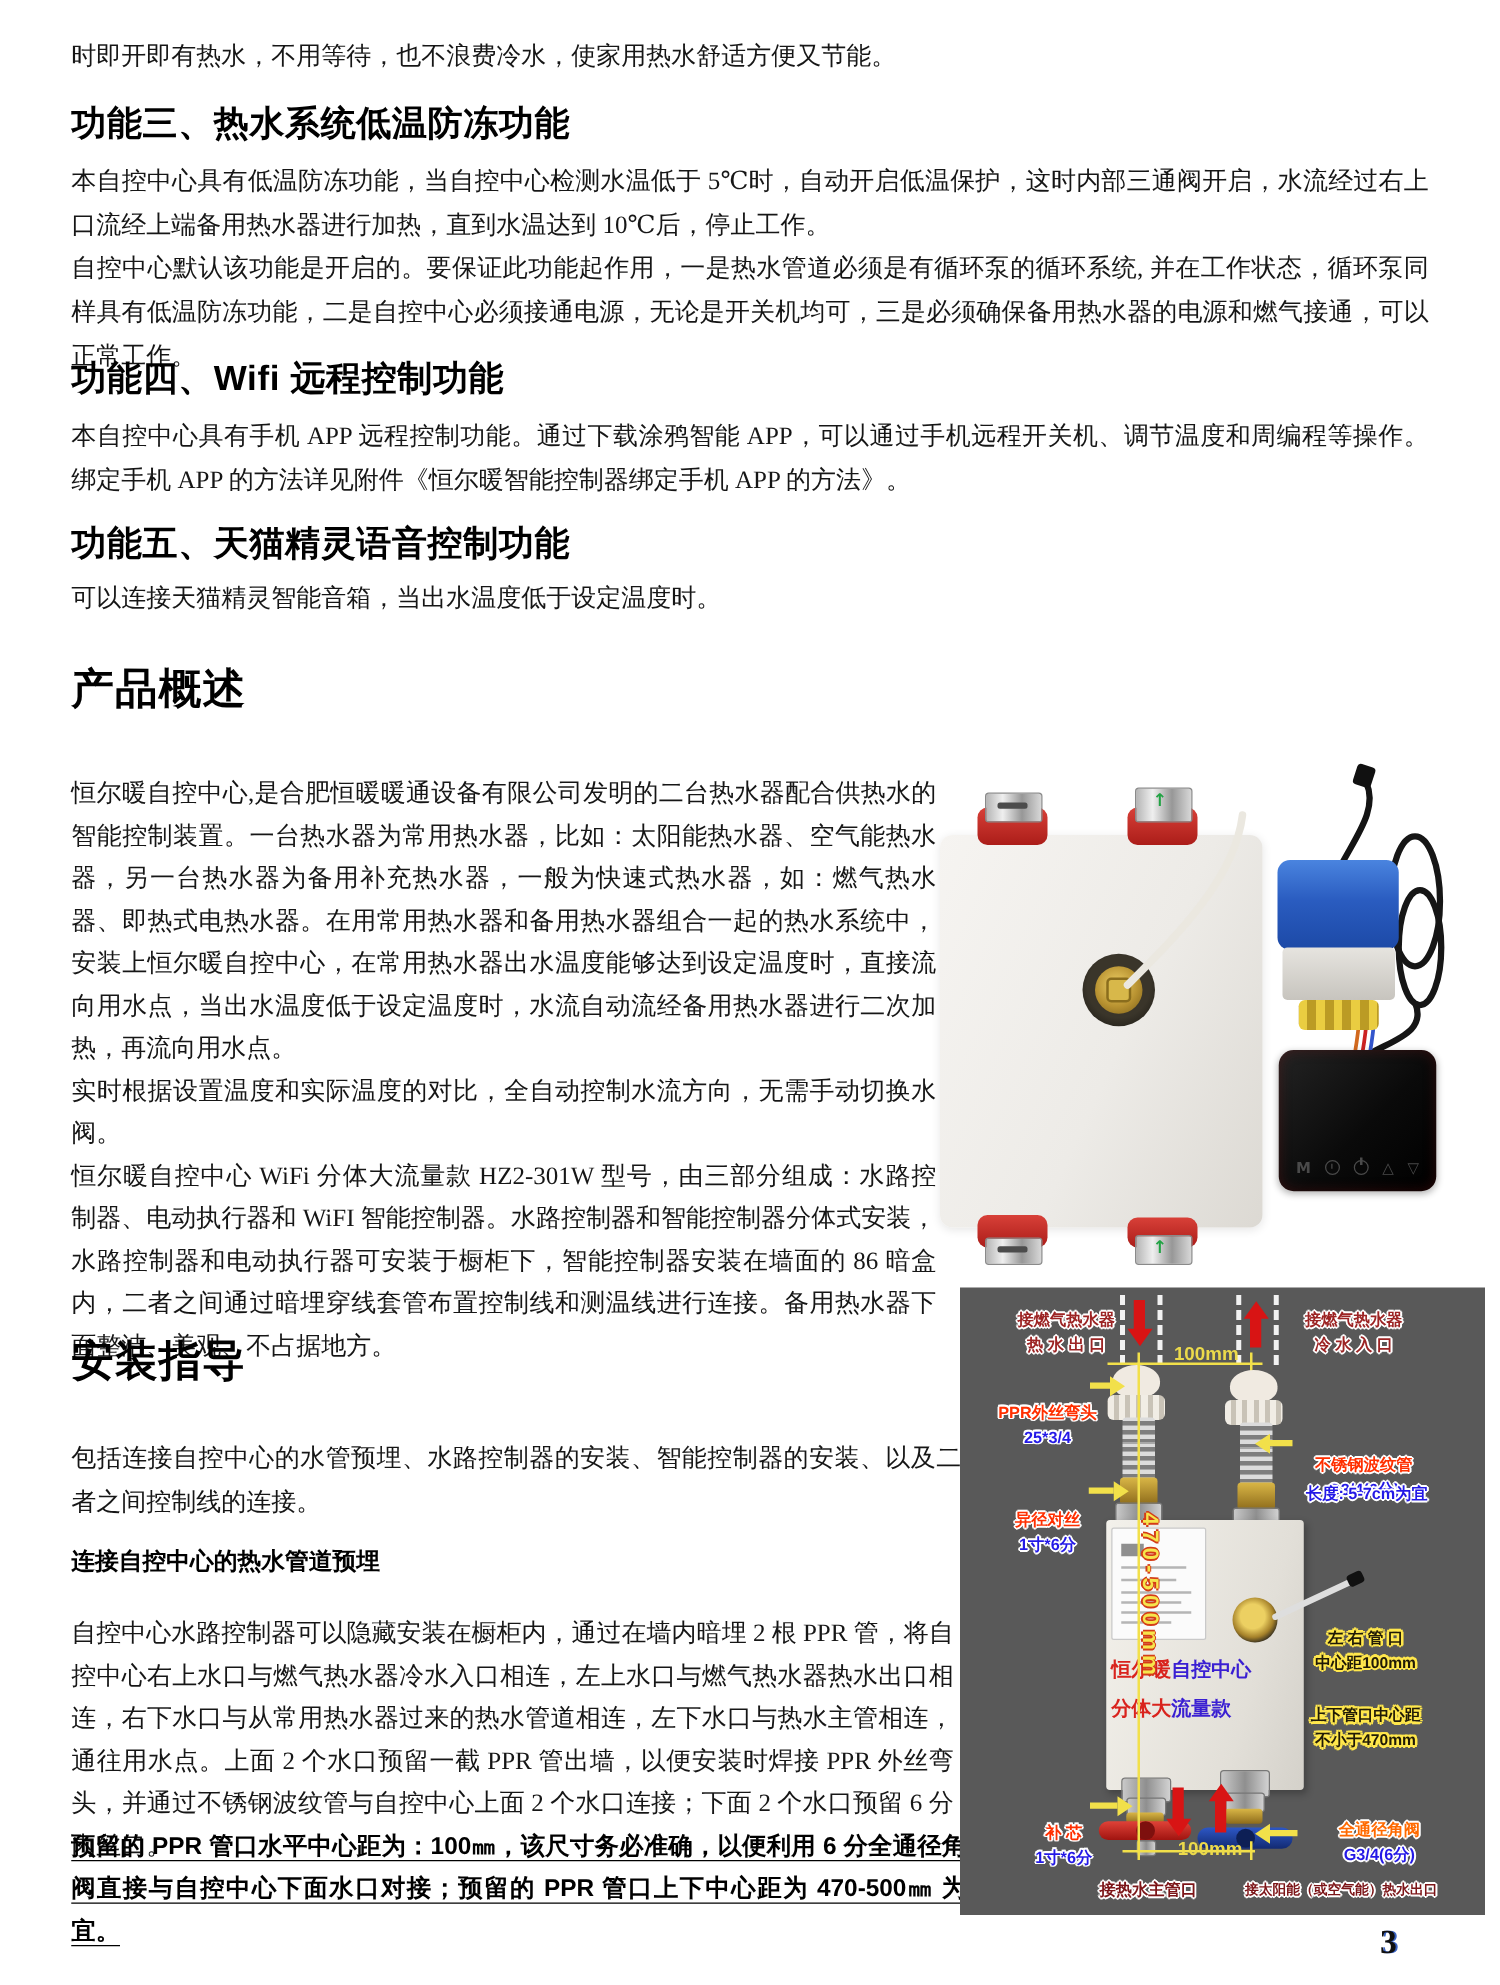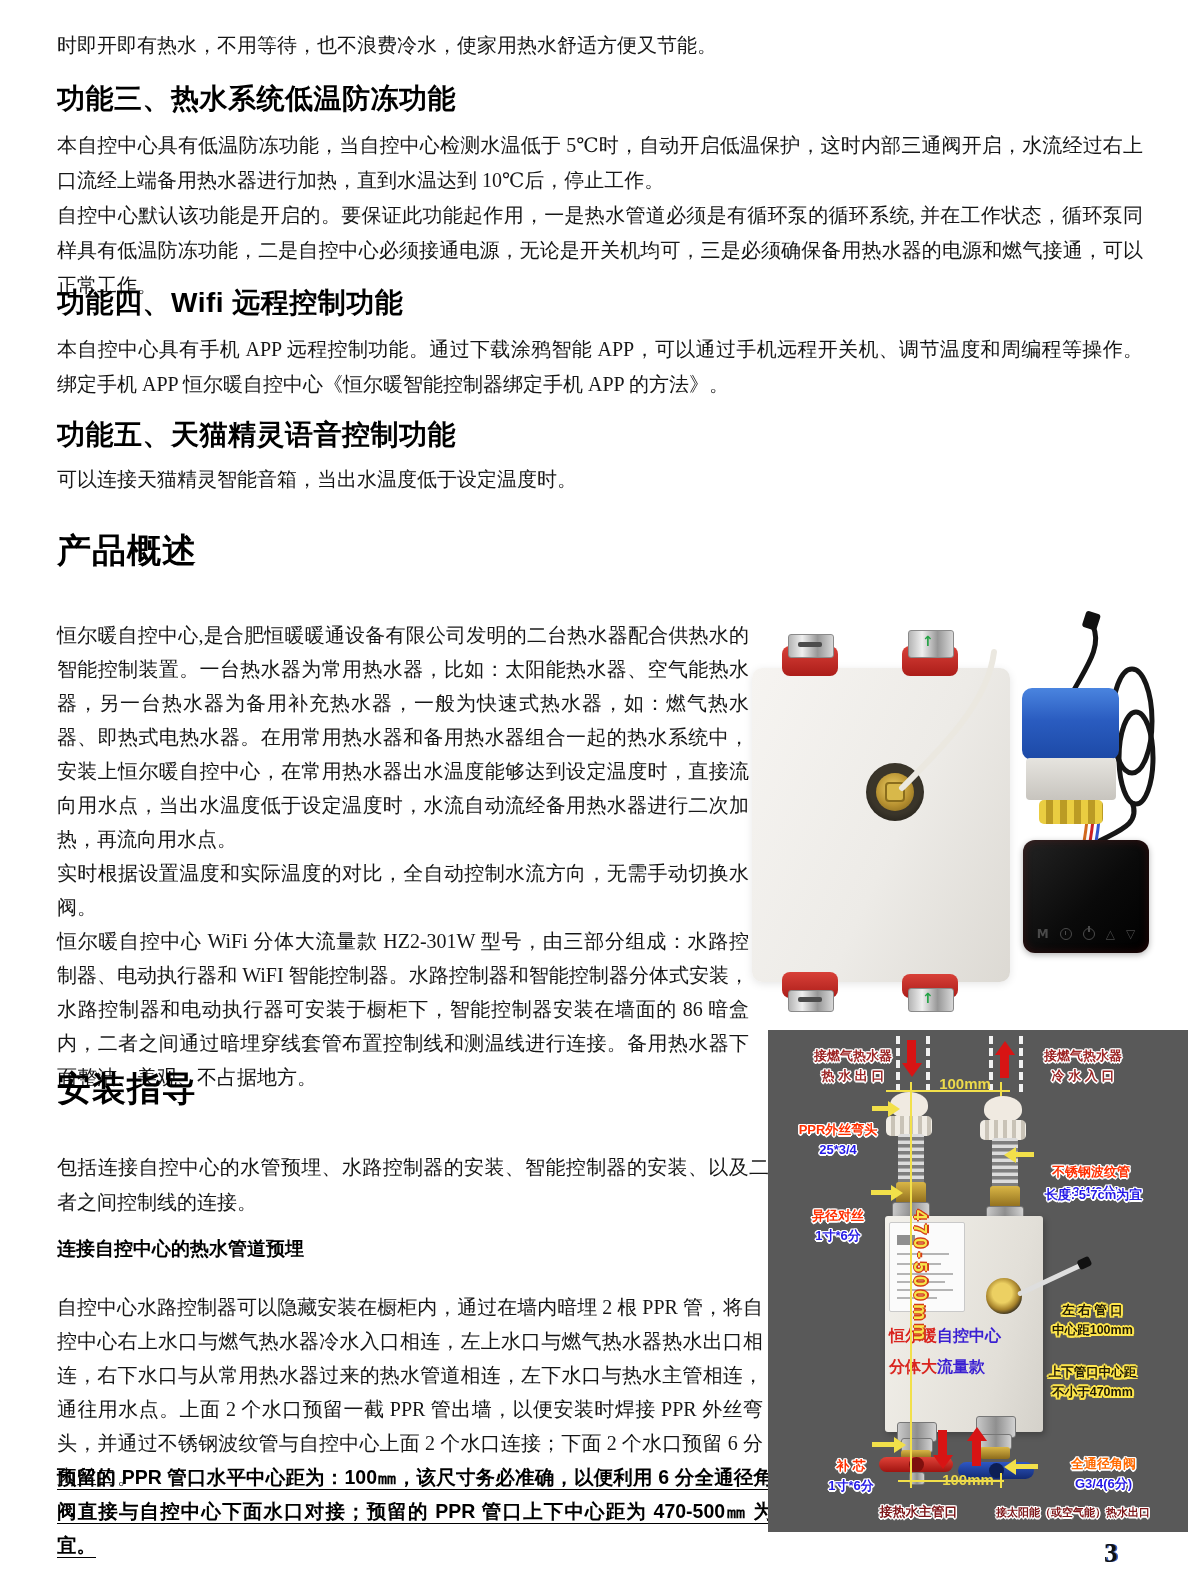--- a/index.html
+++ b/index.html
@@ -88,21 +88,21 @@
 
   <p class="abs doc-p" style="left:57px;top:28px;width:1086px;">时即开即有热水，不用等待，也不浪费冷水，使家用热水舒适方便又节能。</p>
 
   <h2 class="abs h2" style="left:57px;top:80px;">功能三、热水系统低温防冻功能</h2>
   <div class="abs" style="left:57px;top:128px;width:1086px;">
     <p class="doc-p">本自控中心具有低温防冻功能，当自控中心检测水温低于 5℃时，自动开启低温保护，这时内部三通阀开启，水流经过右上口流经上端备用热水器进行加热，直到水温达到 10℃后，停止工作。</p>
     <p class="doc-p">自控中心默认该功能是开启的。要保证此功能起作用，一是热水管道必须是有循环泵的循环系统, 并在工作状态，循环泵同样具有低温防冻功能，二是自控中心必须接通电源，无论是开关机均可，三是必须确保备用热水器的电源和燃气接通，可以正常工作。</p>
   </div>
 
   <h2 class="abs h2" style="left:57px;top:284px;">功能四、Wifi 远程控制功能</h2>
-  <p class="abs doc-p" style="left:57px;top:332px;width:1086px;">本自控中心具有手机 APP 远程控制功能。通过下载涂鸦智能 APP，可以通过手机远程开关机、调节温度和周编程等操作。绑定手机 APP 恒尔暖自控中心《恒尔暖智能控制器绑定手机 APP 的方法》。</p>
+  <p class="abs doc-p" style="left:57px;top:332px;width:1086px;">本自控中心具有手机 APP 远程控制功能。通过下载涂鸦智能 APP，可以通过手机远程开关机、调节温度和周编程等操作。绑定手机 APP 的方法详见附件《恒尔暖智能控制器绑定手机 APP 的方法》。</p>
 
   <h2 class="abs h2" style="left:57px;top:416px;">功能五、天猫精灵语音控制功能</h2>
   <p class="abs doc-p" style="left:57px;top:462px;width:1086px;">可以连接天猫精灵智能音箱，当出水温度低于设定温度时。</p>
 
   <h1 class="abs h1" style="left:57px;top:528px;">产品概述</h1>
   <div class="abs" style="left:57px;top:618px;width:692px;">
     <p class="doc-p" style="line-height:34px;">恒尔暖自控中心,是合肥恒暖暖通设备有限公司发明的二台热水器配合供热水的智能控制装置。一台热水器为常用热水器，比如：太阳能热水器、空气能热水器，另一台热水器为备用补充热水器，一般为快速式热水器，如：燃气热水器、即热式电热水器。在用常用热水器和备用热水器组合一起的热水系统中，安装上恒尔暖自控中心，在常用热水器出水温度能够达到设定温度时，直接流向用水点，当出水温度低于设定温度时，水流自动流经备用热水器进行二次加热，再流向用水点。</p>
     <p class="doc-p" style="line-height:34px;">实时根据设置温度和实际温度的对比，全自动控制水流方向，无需手动切换水阀。</p>
     <p class="doc-p" style="line-height:34px;">恒尔暖自控中心 WiFi 分体大流量款 HZ2-301W 型号，由三部分组成：水路控制器、电动执行器和 WiFI 智能控制器。水路控制器和智能控制器分体式安装，水路控制器和电动执行器可安装于橱柜下，智能控制器安装在墙面的 86 暗盒内，二者之间通过暗埋穿线套管布置控制线和测温线进行连接。备用热水器下面整洁、美观、不占据地方。</p>
   </div>

